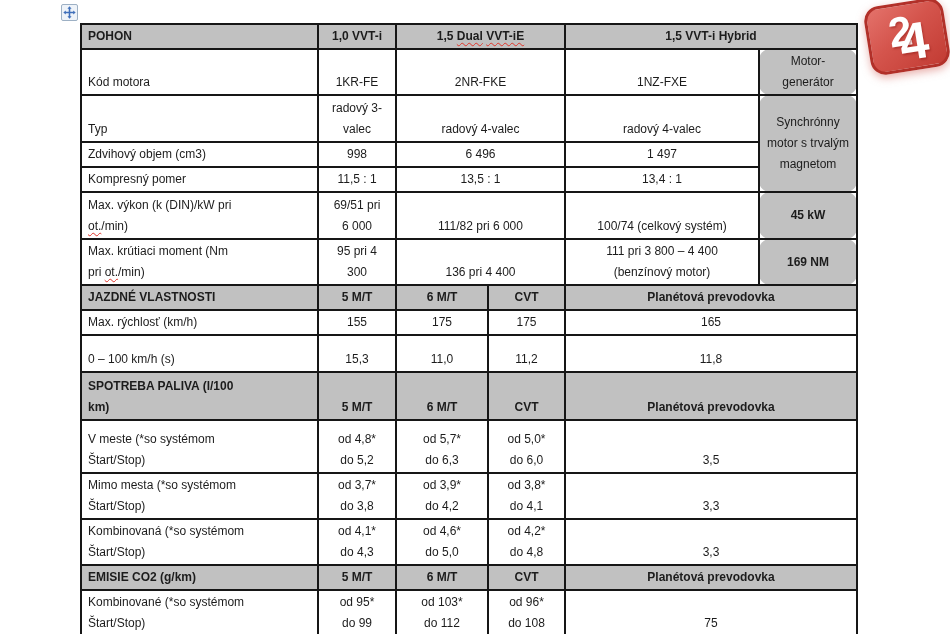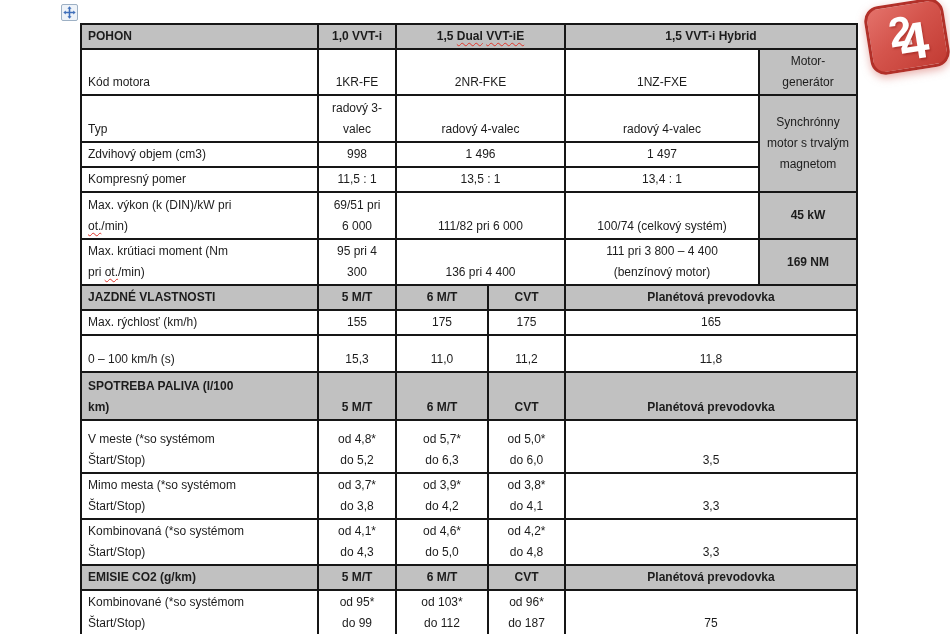--- a/index.html
+++ b/index.html
@@ -36,21 +36,21 @@
     font-size:12px;line-height:21px;
   }
   td{
     border:2px solid #161616;background:#ffffff;
     padding:1px 4px;vertical-align:bottom;box-sizing:border-box;
     overflow:hidden;
   }
   td.lbl{text-align:left;padding-left:6px;}
   td.val{text-align:center;}
   td.hdr{background:#c1c1c1;font-weight:bold;}
-  td.gray{background:#c1c1c1;}
+  td.gray{background:#c1c1c1;border-radius:11px;}
   td.vmid{vertical-align:middle;}
   td.bold{font-weight:bold;}
   .sq{
     text-decoration-line:underline;
     text-decoration-style:wavy;
     text-decoration-color:#e0352b;
     text-decoration-thickness:1px;
     text-underline-offset:2px;
   }
 </style>
@@ -98,21 +98,21 @@
     <td class="lbl">Typ</td>
     <td class="val"><span>radový 3-</span><br><span>valec</span></td>
     <td class="val" colspan="2">radový 4-valec</td>
     <td class="val">radový 4-valec</td>
     <td class="val gray vmid" rowspan="3">Synchrónny motor s trvalým magnetom</td>
   </tr>
 
   <tr style="height:24px">
     <td class="lbl">Zdvihový objem (cm3)</td>
     <td class="val">998</td>
-    <td class="val" colspan="2">1 496</td>
+    <td class="val" colspan="2">6 496</td>
     <td class="val">1 497</td>
   </tr>
 
   <tr style="height:24px">
     <td class="lbl">Kompresný pomer</td>
     <td class="val">11,5 : 1</td>
     <td class="val" colspan="2">13,5 : 1</td>
     <td class="val">13,4 : 1</td>
   </tr>
 
@@ -193,17 +193,17 @@
     <td class="val hdr">5 M/T</td>
     <td class="val hdr">6 M/T</td>
     <td class="val hdr">CVT</td>
     <td class="val hdr" colspan="2">Planétová prevodovka</td>
   </tr>
 
   <tr style="height:36px">
     <td class="lbl"><span>Kombinované (*so systémom</span><br><span>Štart/Stop)</span></td>
     <td class="val"><span>od 95*</span><br><span>do 99</span></td>
     <td class="val"><span>od 103*</span><br><span>do 112</span></td>
-    <td class="val"><span>od 96*</span><br><span>do 187</span></td>
+    <td class="val"><span>od 96*</span><br><span>do 108</span></td>
     <td class="val" colspan="2">75</td>
   </tr>
 </tbody>
   </table>
 
 </body></html>

